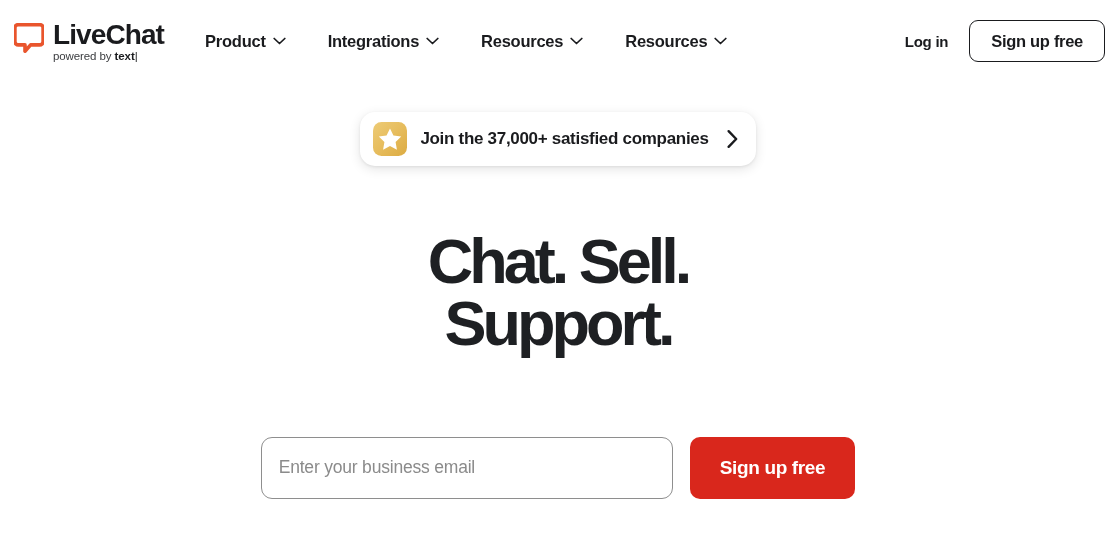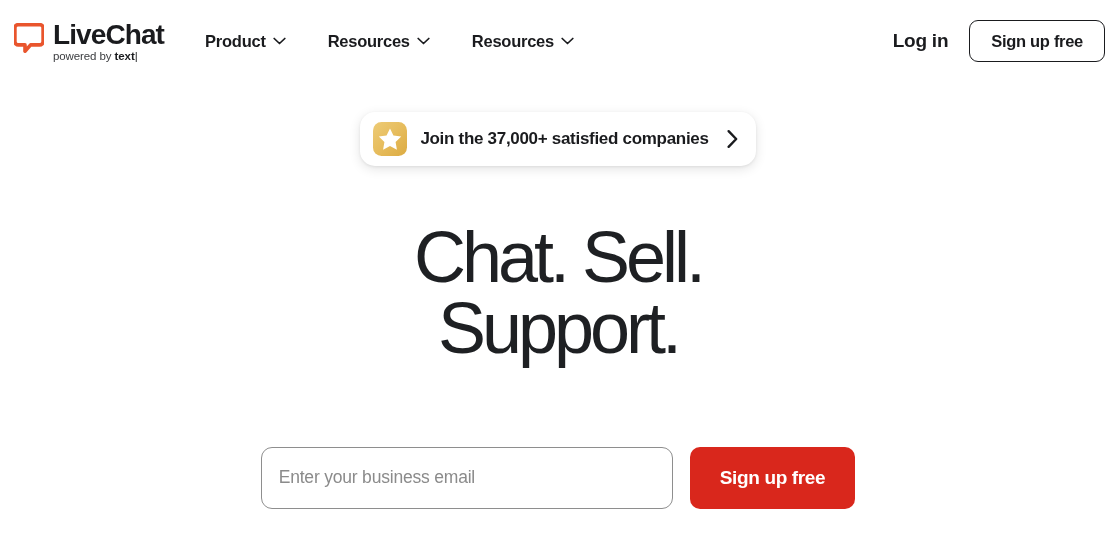--- a/index.html
+++ b/index.html
@@ -112,21 +112,21 @@
     flex: 0 0 13px;
   }
 
   .header-right {
     margin-left: auto;
     display: flex;
     align-items: center;
     gap: 19px;
   }
   .login-link {
-    font-size: 19px;
+    font-size: 15px;
     font-weight: bold;
     color: #1a1b1e;
     letter-spacing: -0.25px;
     text-decoration: none;
     white-space: nowrap;
     padding: 6px 2px;
     cursor: pointer;
   }
   .signup-outline {
     font-size: 16.5px;
@@ -185,24 +185,24 @@
   .chev-right {
     width: 13px;
     height: 20px;
     flex: 0 0 13px;
     display: block;
     margin-left: 4px;
   }
 
   
   .headline {
-    margin-top: 24px;
+    margin-top: 32px;
     text-align: center;
-    font-size: 72px;
-    font-weight: normal;
+    font-size: 63px;
+    font-weight: bold;
     line-height: 0.99;
     letter-spacing: -4.0px;
     color: #1e2023;
   }
   .headline-line { display: block; }
 
   
   .signup-form {
     margin-top: 50px;
     display: flex;
@@ -266,20 +266,28 @@
       <button class="nav-item">
         <span>Product</span>
         <span>
           <svg class="chev-down" viewBox="0 0 13 8" xmlns="http://www.w3.org/2000/svg">
             <path d="M1.2 1.5 L6.5 6.5 L11.8 1.5" fill="none" stroke="#1a1b1e" stroke-width="1.7" stroke-linecap="round" stroke-linejoin="round"></path>
           </svg>
         </span>
       </button>
 
 
+      <button class="nav-item">
+        <span>Integrations</span>
+        <span>
+          <svg class="chev-down" viewBox="0 0 13 8" xmlns="http://www.w3.org/2000/svg">
+            <path d="M1.2 1.5 L6.5 6.5 L11.8 1.5" fill="none" stroke="#1a1b1e" stroke-width="1.7" stroke-linecap="round" stroke-linejoin="round"></path>
+          </svg>
+        </span>
+      </button>
 
       <button class="nav-item">
         <span>Resources</span>
         <span>
           <svg class="chev-down" viewBox="0 0 13 8" xmlns="http://www.w3.org/2000/svg">
             <path d="M1.2 1.5 L6.5 6.5 L11.8 1.5" fill="none" stroke="#1a1b1e" stroke-width="1.7" stroke-linecap="round" stroke-linejoin="round"></path>
           </svg>
         </span>
       </button>
 

